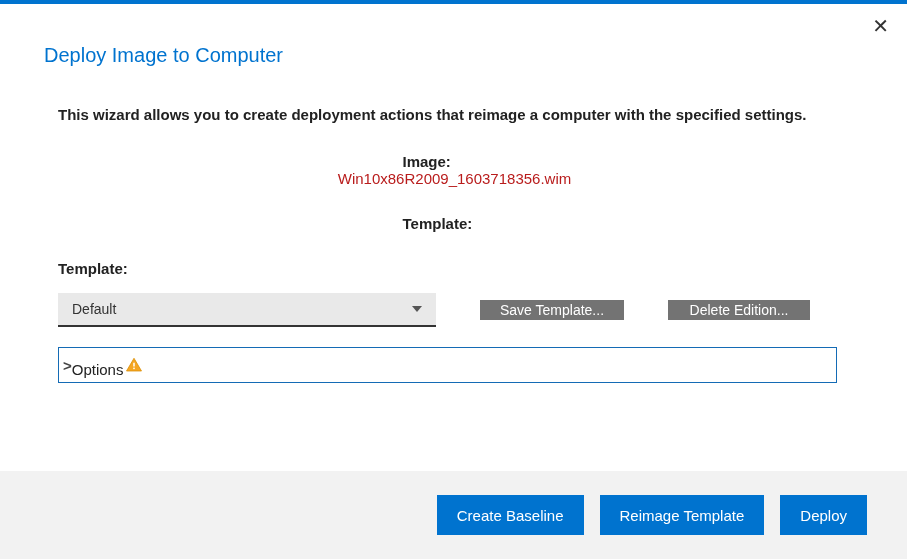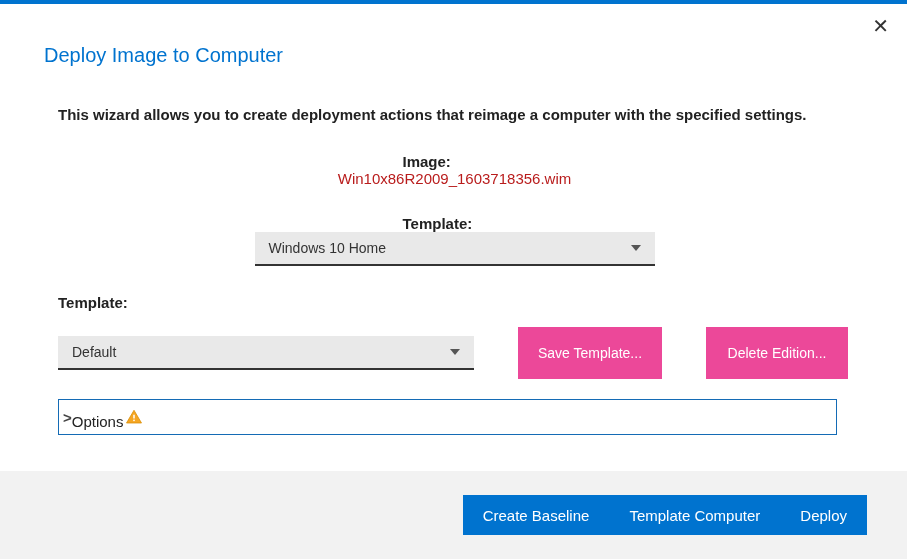--- a/index.html
+++ b/index.html
@@ -74,43 +74,43 @@
       display: flex;
       align-items: center;
       justify-content: space-between;
       cursor: pointer;
       position: relative;
     }
     .select-edition {
       width: 400px;
     }
     .select-template {
-      width: 416px;
+      width: 378px;
       gap: 32px;
     }
     .caret {
       width: 0; height: 0;
       border-left: 5px solid transparent;
       border-right: 5px solid transparent;
       border-top: 6px solid #555;
     }
     .template-row {
       display: flex;
       align-items: center;
       padding-left: 14px;
       gap: 44px;
       margin-top: 4px;
       margin-bottom: 20px;
     }
     .light-btn {
-      background: #ec4899;
+      background: #737373;
       color: #fff;
       border: none;
       font-size: 14px;
-      height: 52px;
+      height: 20px;
       padding: 0 20px;
       cursor: pointer;
       min-width: 142px;
     }
     .template-label-row {
       padding-left: 14px;
       margin-bottom: 16px;
     }
     .options-section {
       border: 1px solid #146bb5;
@@ -140,21 +140,21 @@
       position: absolute;
       bottom: 0;
       left: 0;
       right: 0;
       background: #f2f2f2;
       height: 88px;
       display: flex;
       align-items: center;
       justify-content: flex-end;
       padding-right: 40px;
-      gap: 0;
+      gap: 16px;
     }
     .primary-btn {
       background: #0073cf;
       color: #fff;
       border: none;
       font-size: 15px;
       height: 40px;
       padding: 0 20px;
       cursor: pointer;
     }
@@ -174,24 +174,20 @@
 
   <p class="intro">This wizard allows you to create deployment actions that reimage a computer with the specified settings.</p>
 
   <div class="row">
     <div class="label">Image:</div>
     <div class="value">Win10x86R2009_1603718356.wim</div>
   </div>
 
   <div class="row">
     <div class="label">Template:</div>
-    <div class="select select-edition">
-      <span>Windows 10 Home</span>
-      <span class="caret"></span>
-    </div>
   </div>
 
   <div class="template-label-row">
     <div class="label" style="width:auto">Template:</div>
   </div>
 
   <div class="template-row">
     <div class="select select-template">
       <span>Default</span>
       <span class="caret"></span>
@@ -209,15 +205,15 @@
         <rect x="11" y="9" width="2" height="5" fill="#fff"></rect>
         <rect x="11" y="15.5" width="2" height="2" fill="#fff"></rect>
       </svg>
     </span>
   </div>
 
 </div>
 
 <div class="footer">
   <button class="primary-btn">Create Baseline</button>
-  <button class="primary-btn">Template Computer</button>
+  <button class="primary-btn">Reimage Template</button>
   <button class="primary-btn">Deploy</button>
 </div>
 
 </body></html>

